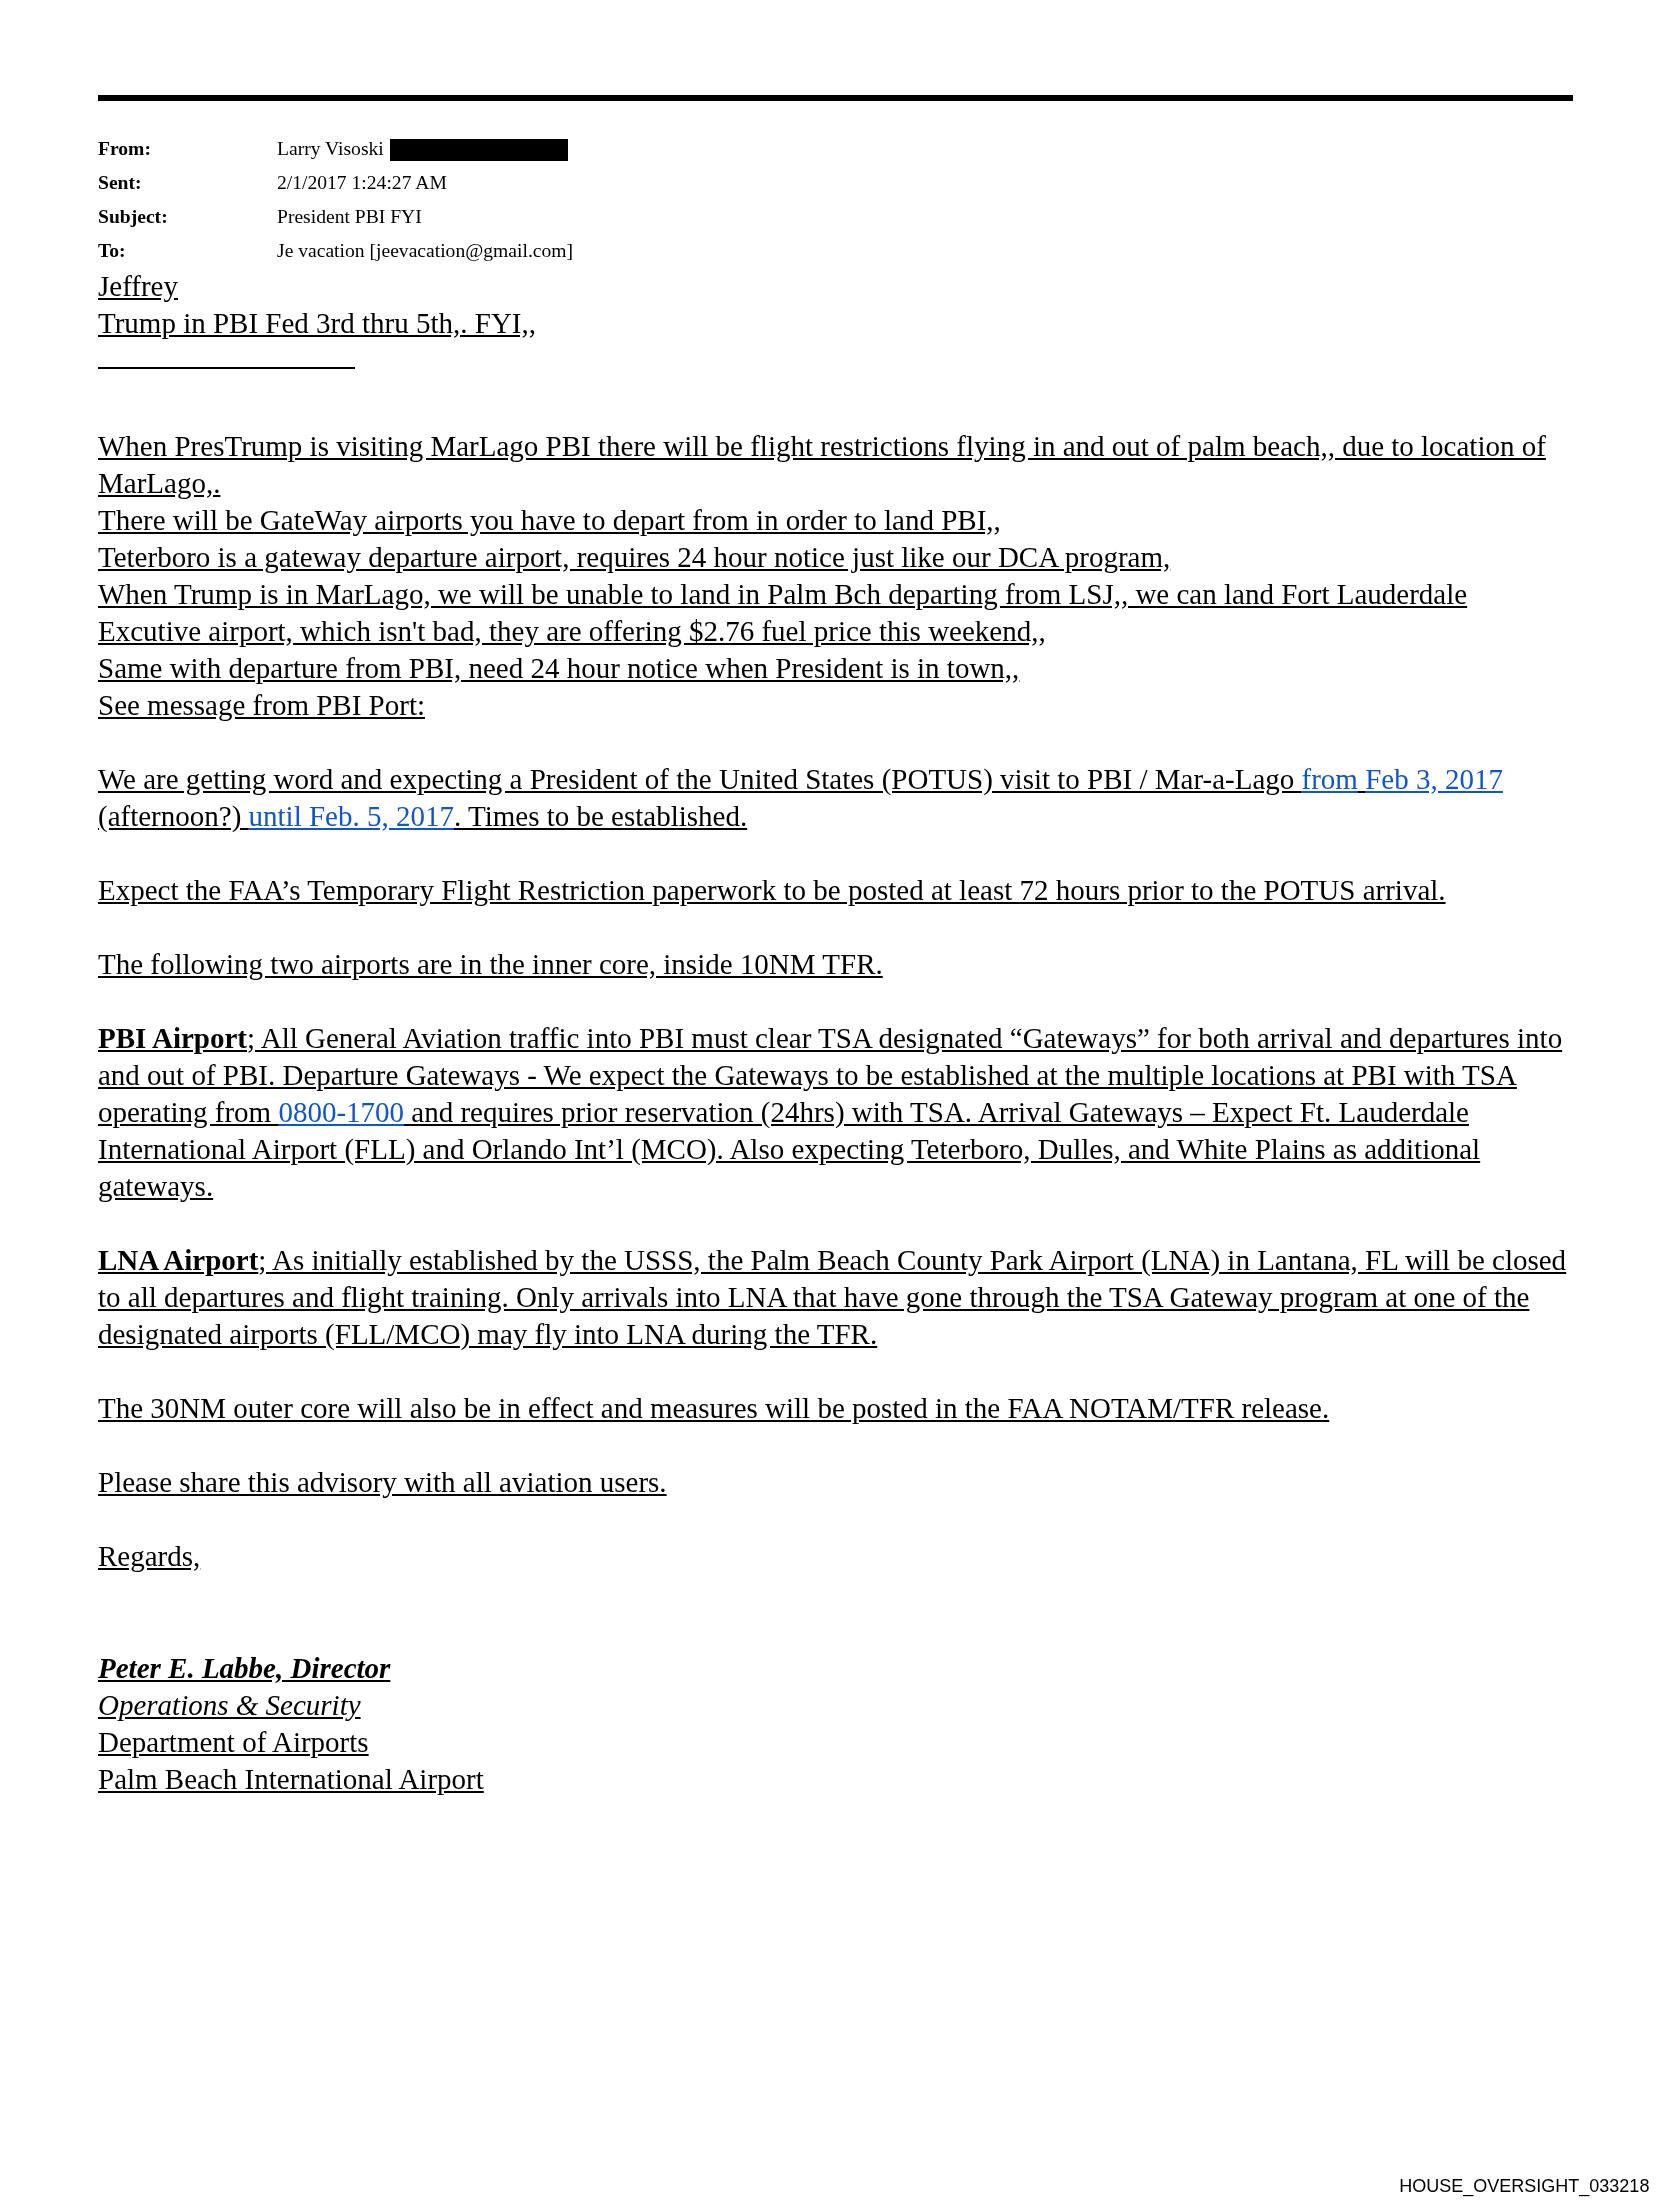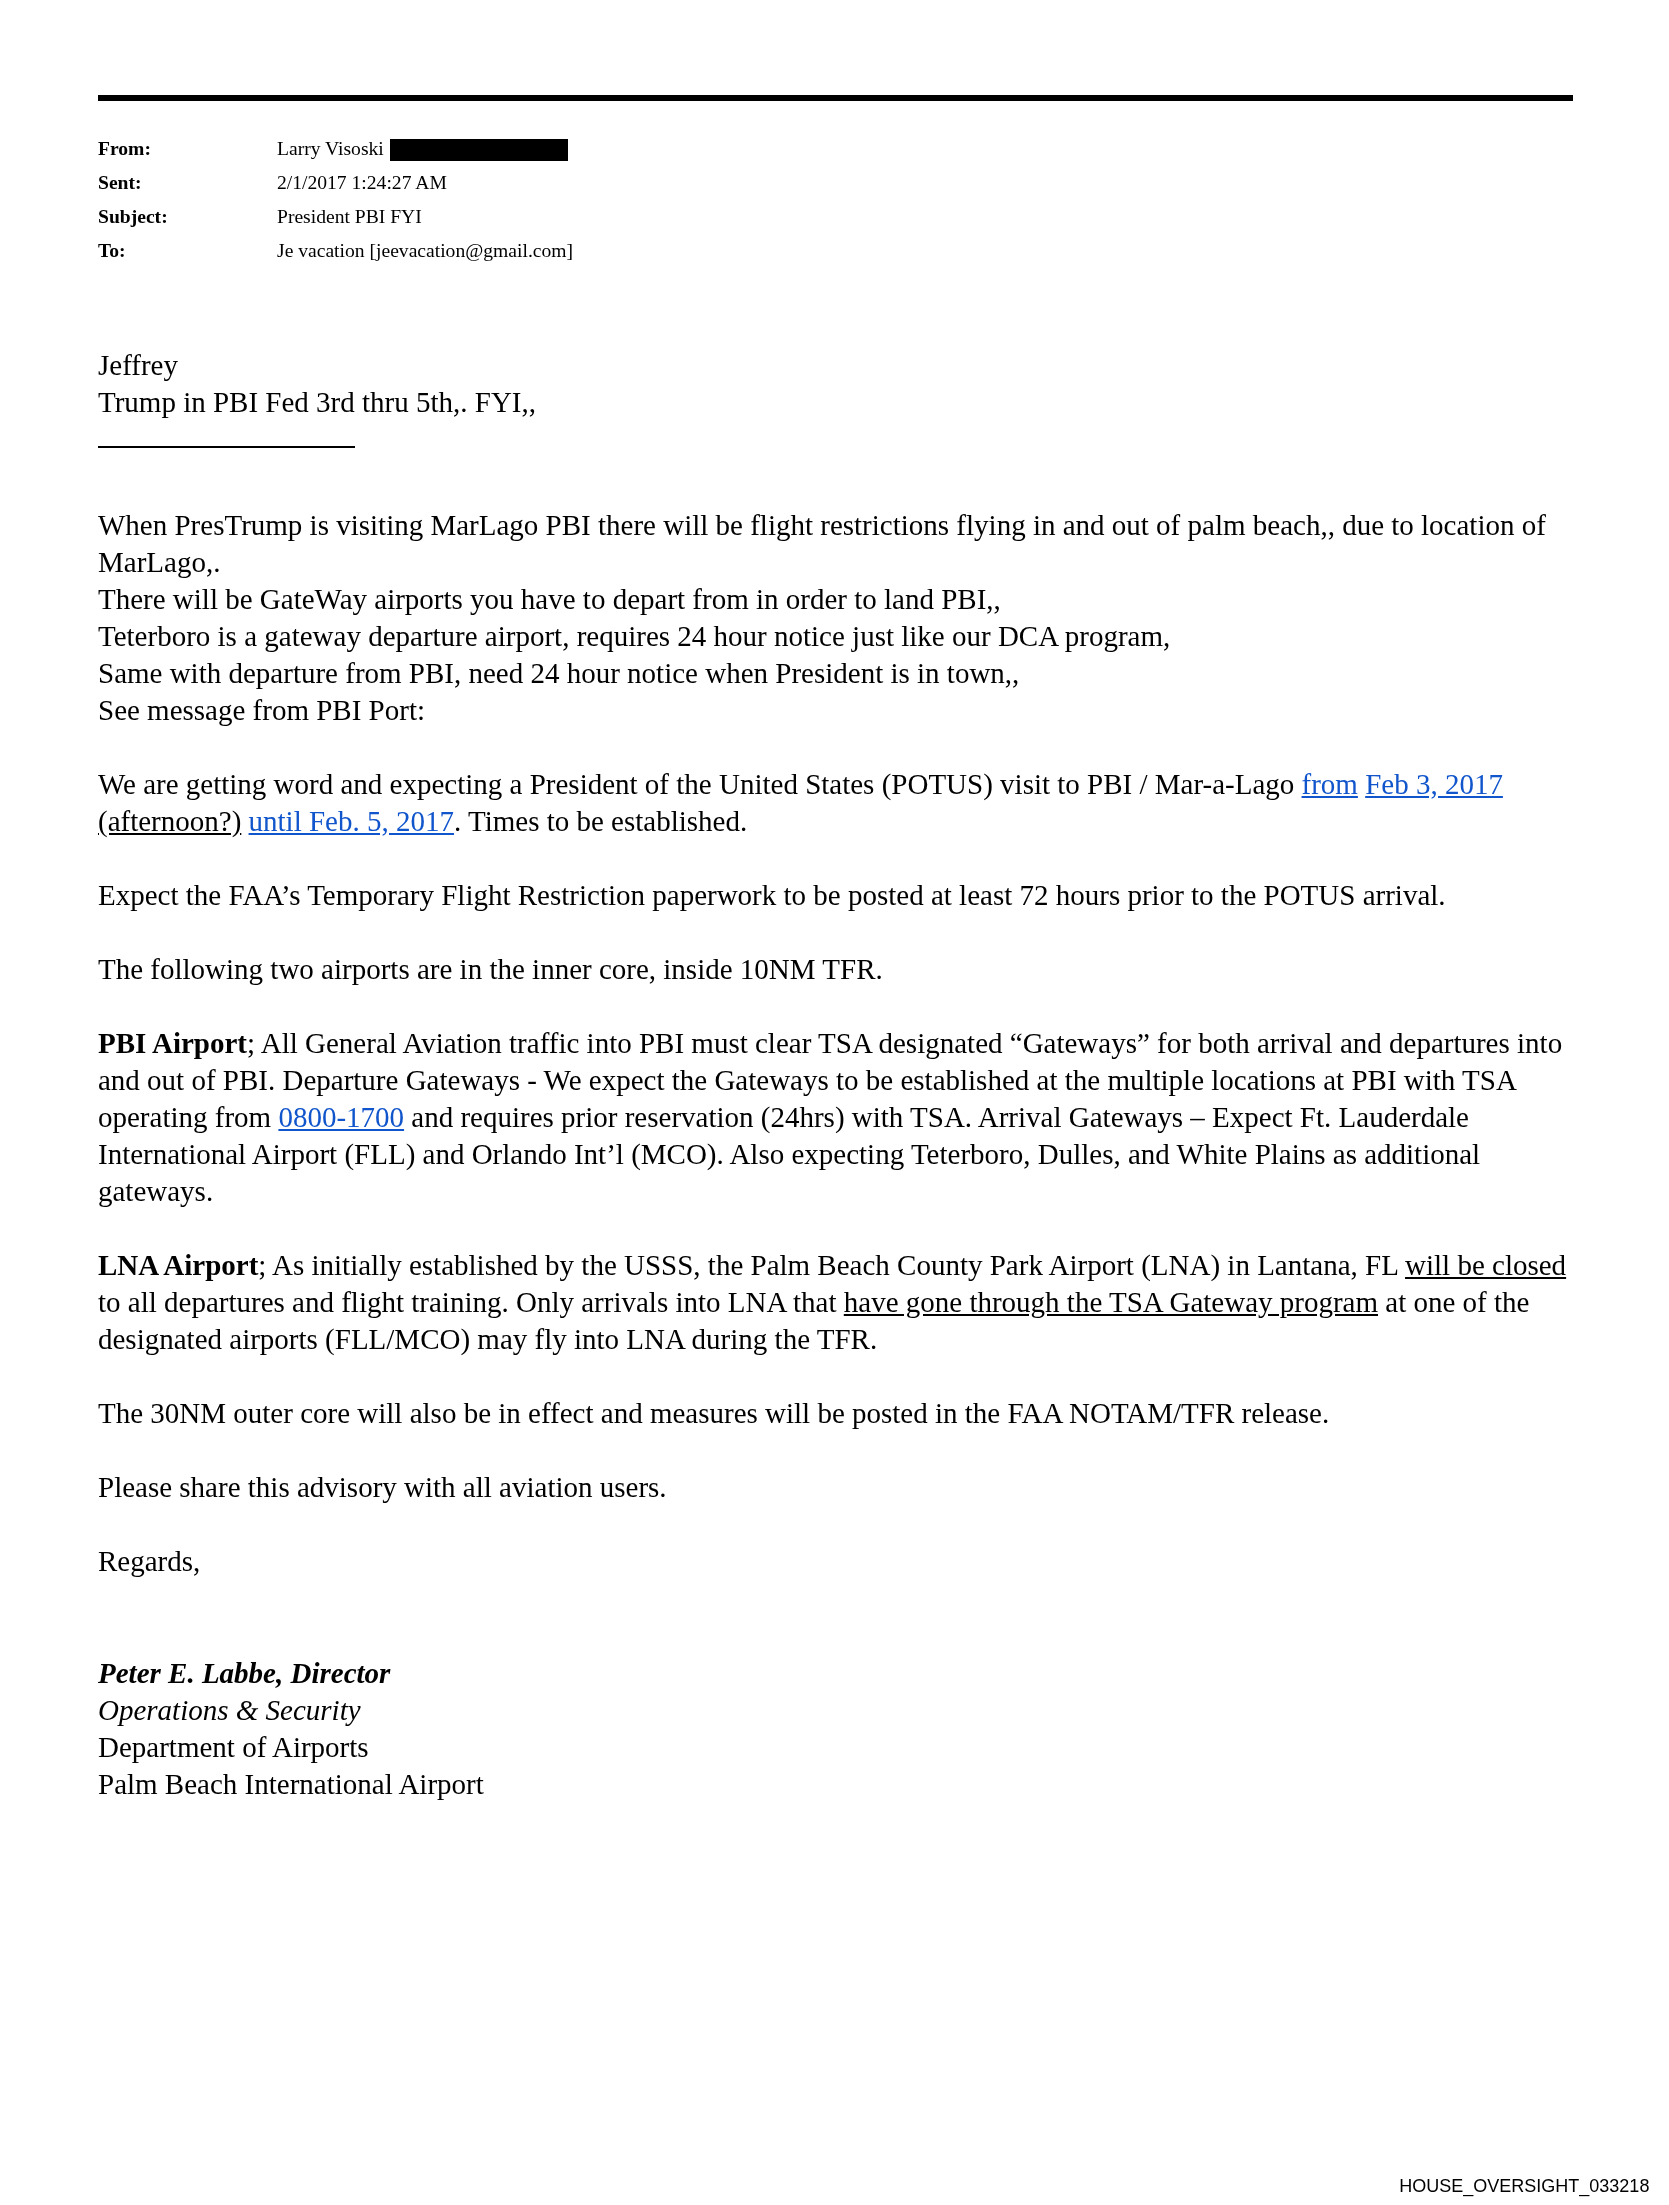--- a/index.html
+++ b/index.html
@@ -29,21 +29,21 @@
     height: 22px;
     background: #000000;
     margin-left: 6.5px;
     vertical-align: middle;
   }
 
   .body-text {
     font-family: "Liberation Serif", serif;
     font-size: 29px;
     line-height: 37px;
-    margin-top: 79px;
+    text-decoration: underline;
   }
 
   .divider {
     width: 257px;
     height: 0;
     border-bottom: 2px solid #000000;
     margin: 25px 0 59px 0;
   }
 
   .para { margin-bottom: 37px; }
@@ -91,20 +91,21 @@
 
       <div>Jeffrey</div>
       <div>Trump in PBI Fed 3rd thru 5th,. FYI,,</div>
 
       <div class="divider"></div>
 
       <div class="para">
         <div>When PresTrump is visiting MarLago PBI there will be flight restrictions flying in and out of palm beach,, due to location of MarLago,.</div>
         <div>There will be GateWay airports you have to depart from in order to land PBI,,</div>
         <div>Teterboro is a gateway departure airport, requires 24 hour notice just like our DCA program,</div>
+        <div>When Trump is in MarLago, we will be unable to land in Palm Bch departing from LSJ,, we can land Fort Lauderdale Excutive airport, which isn't bad, they are offering $2.76 fuel price this weekend,,</div>
         <div>Same with departure from PBI, need 24 hour notice when President is in town,,</div>
         <div>See message from PBI Port:</div>
       </div>
 
 
       <div class="para">
         <span>We are getting word and expecting a President of the United States (POTUS) visit to PBI / Mar-a-Lago </span><span class="link">from</span>
         <span class="link">Feb 3, 2017</span>
         <span class="u">(afternoon?)</span>
         <span class="link">until Feb. 5, 2017</span><span>. Times to be established.</span>

